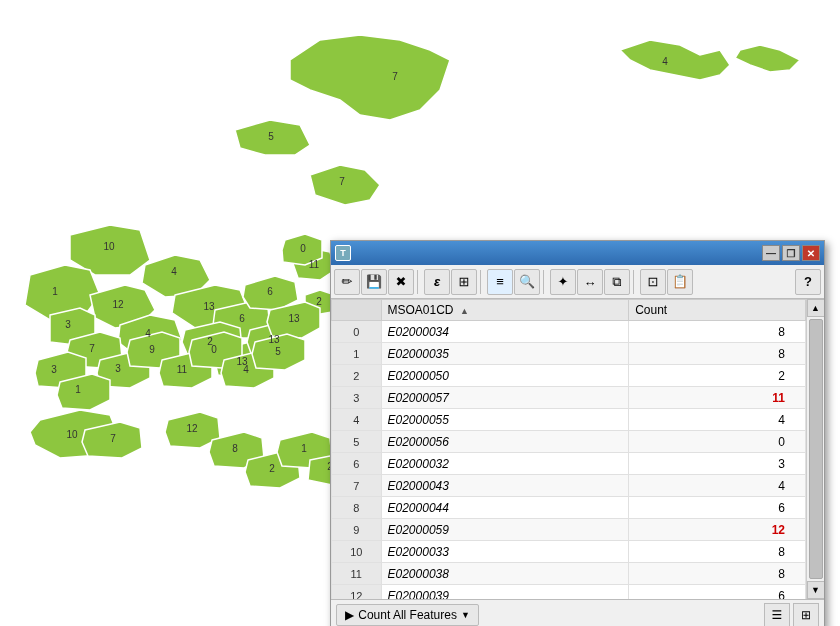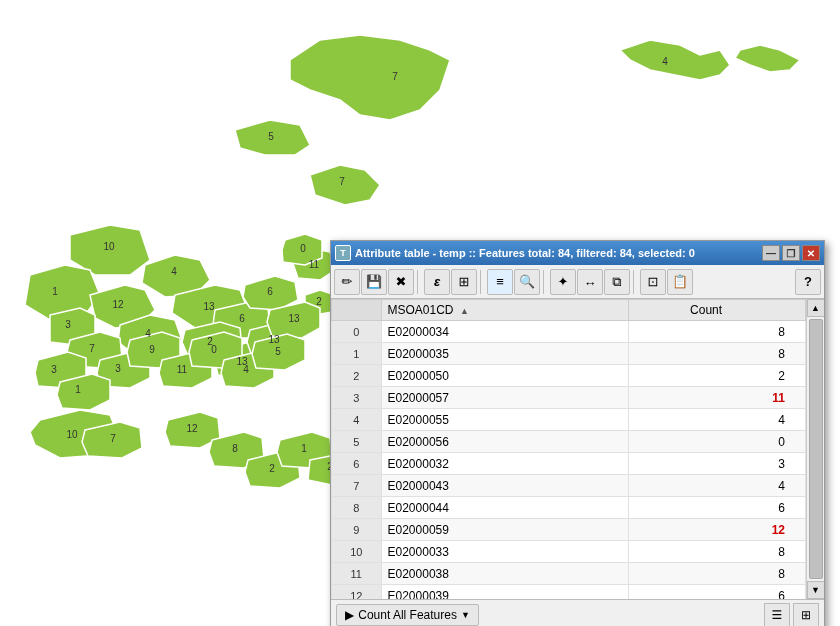--- a/index.html
+++ b/index.html
@@ -161,21 +161,21 @@
     table#data-table thead th.col-index {
       width: 28px;
       text-align: center;
       background: #ddd;
     }
     table#data-table thead th.col-msoa {
       width: 140px;
     }
     table#data-table thead th.col-count {
       width: 100px;
-      text-align: center;
+      text-align: left;
       padding-right: 28px;
     }
 
     table#data-table tbody tr {
       border-bottom: 1px solid #eee;
     }
     table#data-table tbody tr:nth-child(even) {
       background: #f8f8f8;
     }
 
@@ -186,20 +186,21 @@
     }
     table#data-table tbody td.col-index {
       background: #e8e8e8;
       text-align: center;
       color: #333;
       font-size: 11px;
       width: 28px;
     }
     table#data-table tbody td.col-msoa {
       width: 140px;
+      font-style: italic;
     }
     table#data-table tbody td.col-count {
       text-align: right;
       padding-right: 20px;
       width: 100px;
     }
     table#data-table tbody td.highlight {
       color: #cc0000;
       font-weight: bold;
     }
@@ -409,21 +410,20 @@
       <text x="330" y="470">2</text>
     </g>
   </svg>
 </div>
 
 <div id="attr-table-window">
 
   <div id="title-bar">
     <div id="title-bar-left">
       <div id="title-icon">T</div>
-      <span>Attribute table - temp :: Features total: 84, filtered: 84, selected: 0</span>
     </div>
     <div id="title-buttons">
       <div class="title-btn">—</div>
       <div class="title-btn">❐</div>
       <div class="title-btn close-btn">✕</div>
     </div>
   </div>
 
   <div id="toolbar">
     <div class="tb-btn" title="Toggle editing mode">✏</div>

